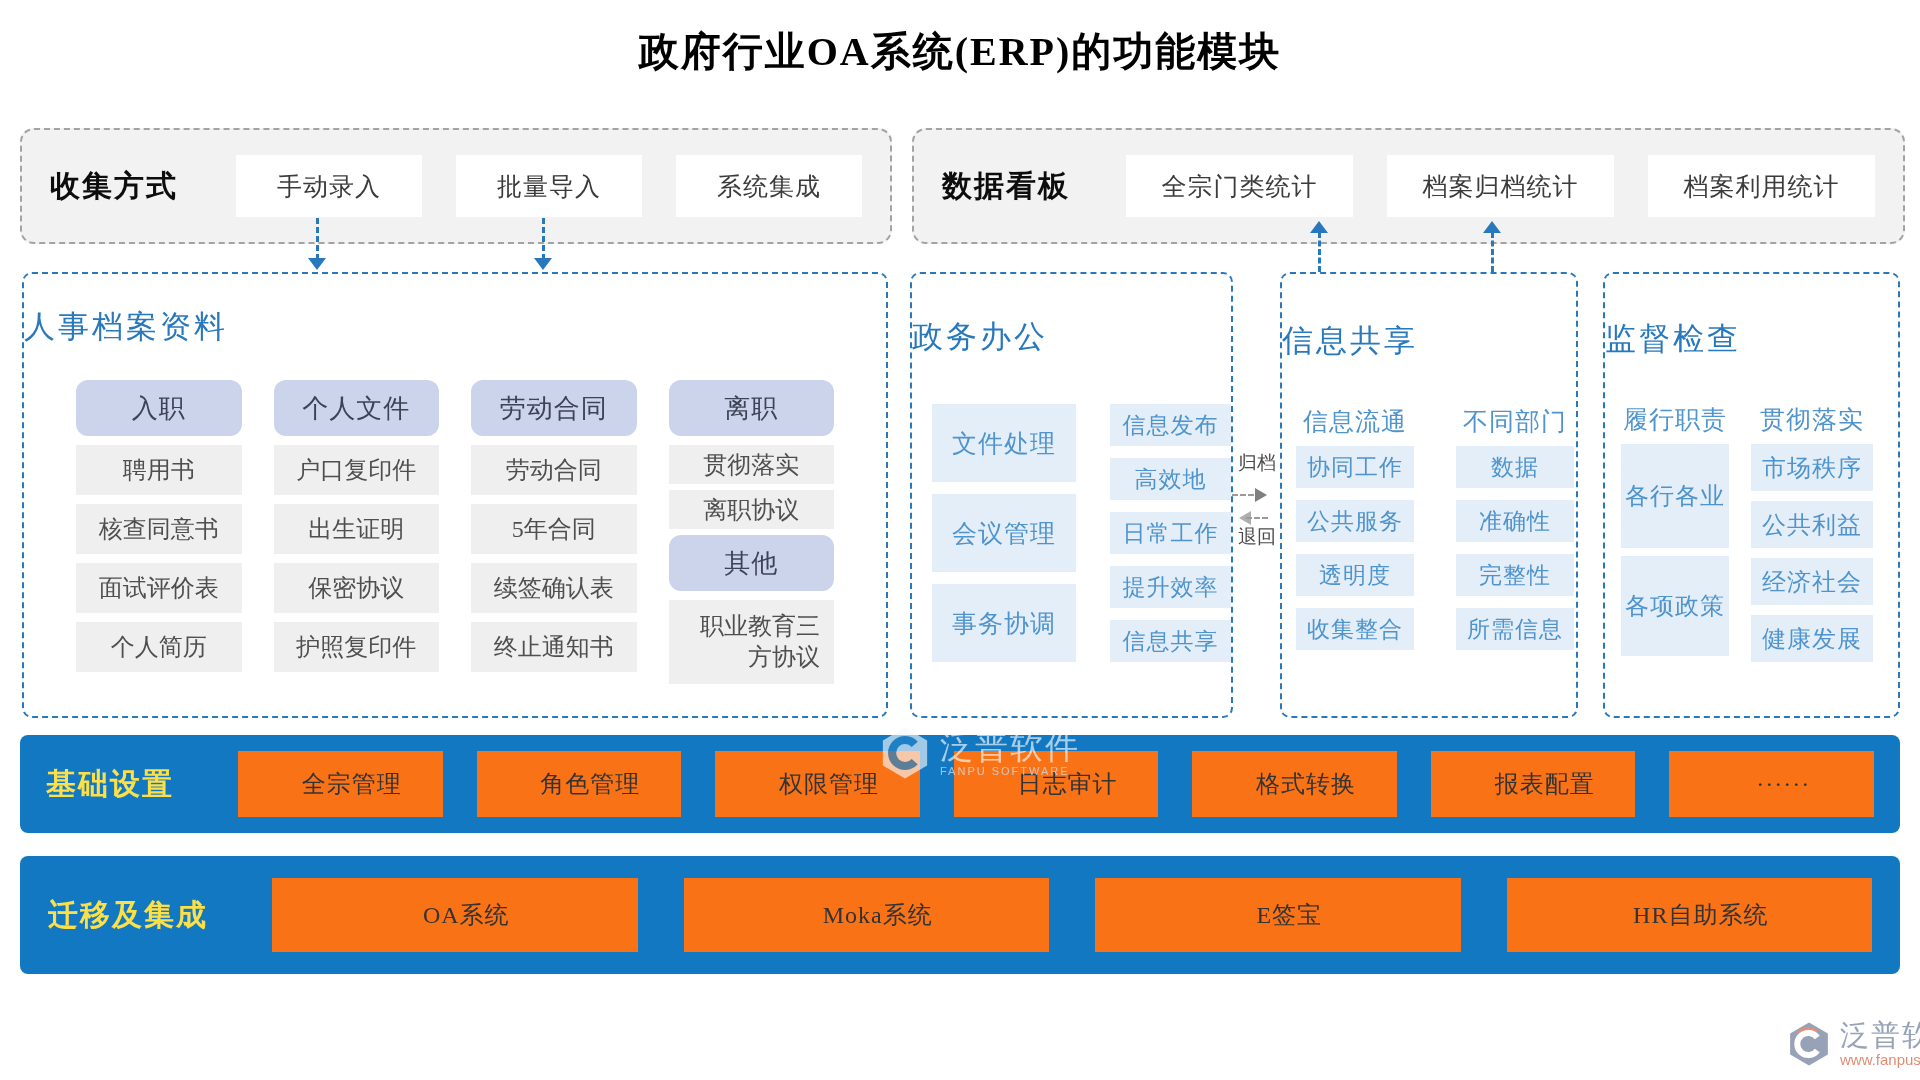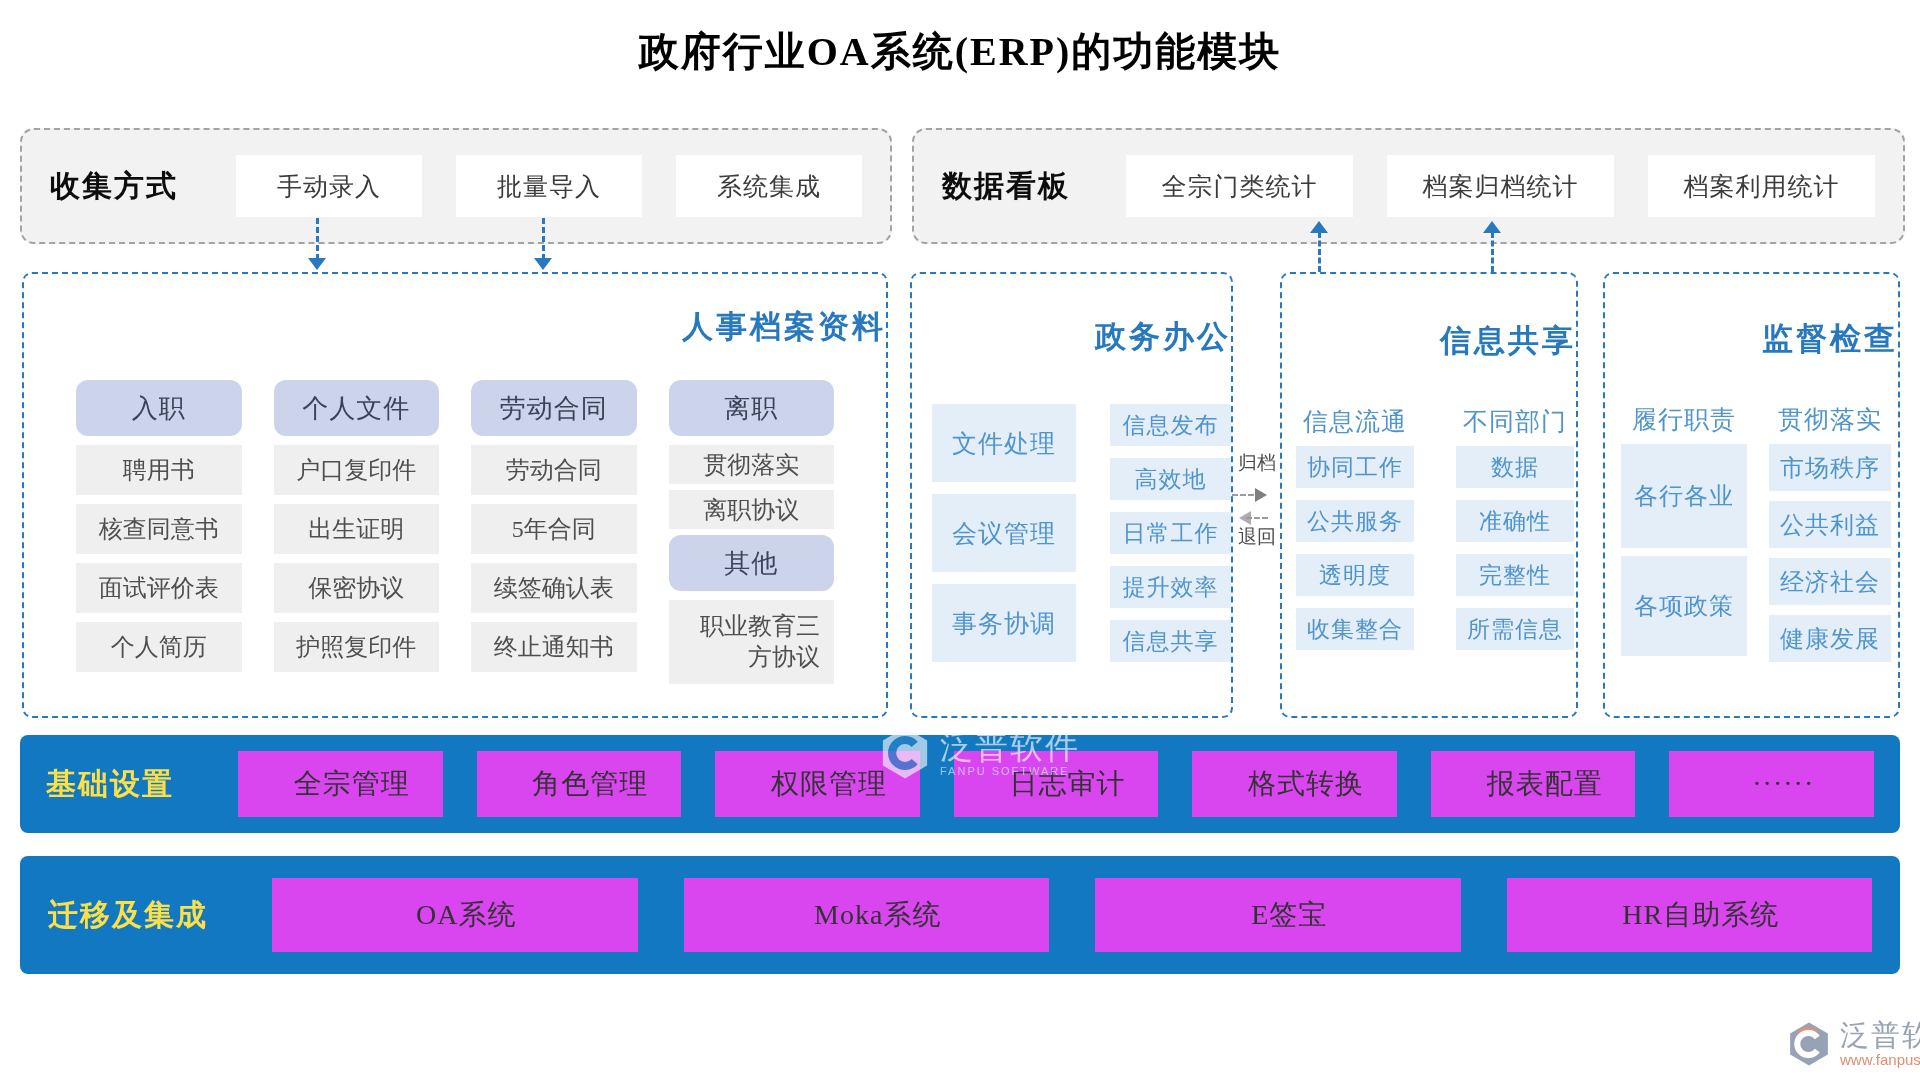--- a/index.html
+++ b/index.html
@@ -34,21 +34,21 @@
   
   .blue-panel {
     position:absolute; top:272px; height:446px; background:#fff;
     border:2px dashed #2878be; border-radius:10px;
   }
   #personnel-panel   { left:22px;   width:866px; }
   #gov-panel         { left:910px;  width:323px; }
   #share-panel       { left:1280px; width:298px; }
   #supervision-panel { left:1603px; width:297px; }
   .panel-title {
-    text-align:right; font-size:31px; font-weight:bold; color:#2878be; letter-spacing:3px;
+    text-align:left; font-size:31px; font-weight:normal; color:#2878be; letter-spacing:3px;
   }
   
   #personnel-panel .panel-title { margin-top:32px; }
   .personnel-cols { display:flex; gap:32px; padding:0 52px; margin-top:24px; }
   .pcol { flex:1; display:flex; flex-direction:column; }
   .pill {
     height:56px; border-radius:12px; background:#ccd4ec; flex:none;
     display:flex; align-items:center; justify-content:center;
     font-size:26px; color:#3d4357; margin-bottom:9px; letter-spacing:1px;margin-top:8px;
   }
@@ -79,21 +79,21 @@
   .scol + .scol { margin-left:42px; }
   .shead {
     height:38px; margin-bottom:6px; font-size:25px; color:#4f94cd;
     display:flex; align-items:center; justify-content:center; letter-spacing:1px;
   }
   .sbox {
     height:42px; margin-bottom:12px; background:#e3eef8; color:#4f94cd; font-size:23px;
     display:flex; align-items:center; justify-content:center; letter-spacing:1px;
   }
   .sup-cols { display:flex; margin-top:40px; padding-left:16px; }
-  .supcol-l { width:126px; }
+  .supcol-l { width:108px; }
   .supcol-r { width:122px; margin-left:22px; }
   .supbox {
     background:#e3eef8; color:#4f94cd; font-size:24px;
     display:flex; align-items:center; justify-content:center; letter-spacing:1px;
   }
   .supbox.t1 { height:104px; margin-bottom:8px; }
   .supbox.t2 { height:100px; }
   .supbox.r  { height:47px;  margin-bottom:10px; }
   
   .vline { position:absolute; width:0; border-left:3px dashed #2878be; }
@@ -108,22 +108,22 @@
   .blue-bar {
     position:absolute; left:20px; width:1880px; background:#1278c2; border-radius:8px;
     display:flex; align-items:center;
   }
   #settings-bar  { top:735px; height:98px;  padding:0 26px; gap:34px; }
   #migration-bar { top:856px; height:118px; padding:0 28px; gap:46px; }
   .bar-label { flex:none; color:#fde047; font-size:30px; font-weight:bold; letter-spacing:2px; }
   #settings-bar  .bar-label { width:158px; }
   #migration-bar .bar-label { width:178px; }
   .bar-btn {
-    flex:1; background:#d946ef; display:flex; align-items:center; justify-content:center;
-    font-size:28px; color:#333; letter-spacing:1px;padding-left:23px;
+    flex:1; background:#f97316; display:flex; align-items:center; justify-content:center;
+    font-size:24px; color:#333; letter-spacing:1px;padding-left:23px;
   }
   #settings-bar  .bar-btn { height:66px; }
   #migration-bar .bar-btn { height:74px; }
   
   .wm { position:absolute; display:flex; align-items:center; gap:8px; z-index:5; pointer-events:none; }
   #wm-center { left:878px; top:726px; opacity:0.75; }
   #wm-center .wm-cn { font-size:33px; color:rgba(255,255,255,0.85); letter-spacing:2px; }
   #wm-center .wm-en { font-size:11px; color:rgba(205,228,246,0.95); letter-spacing:2px;
                       font-family:"Liberation Sans",sans-serif; }
   #wm-corner { left:1786px; top:1020px; }

